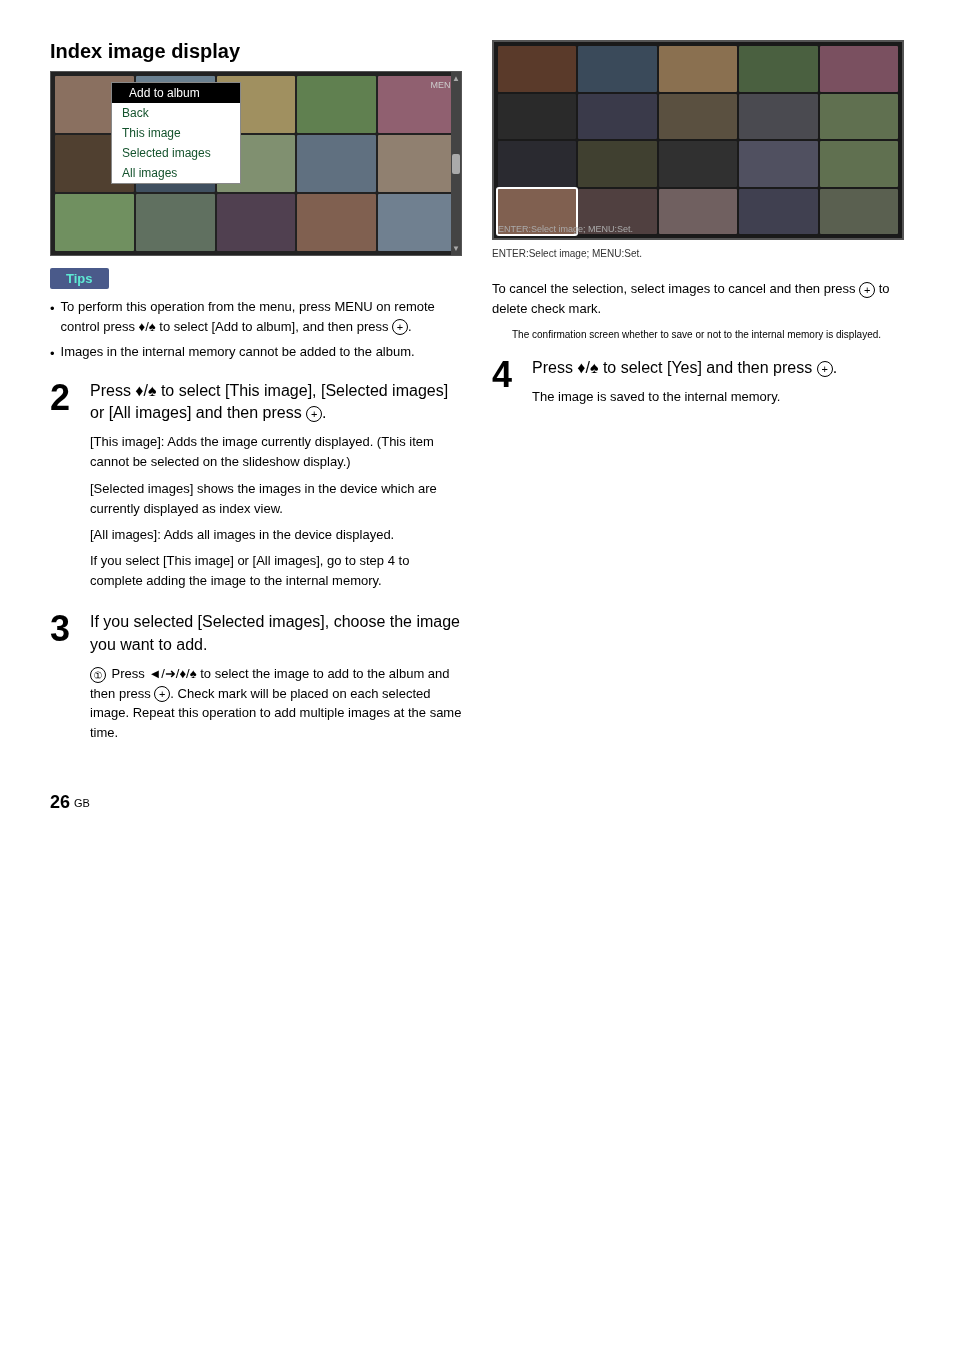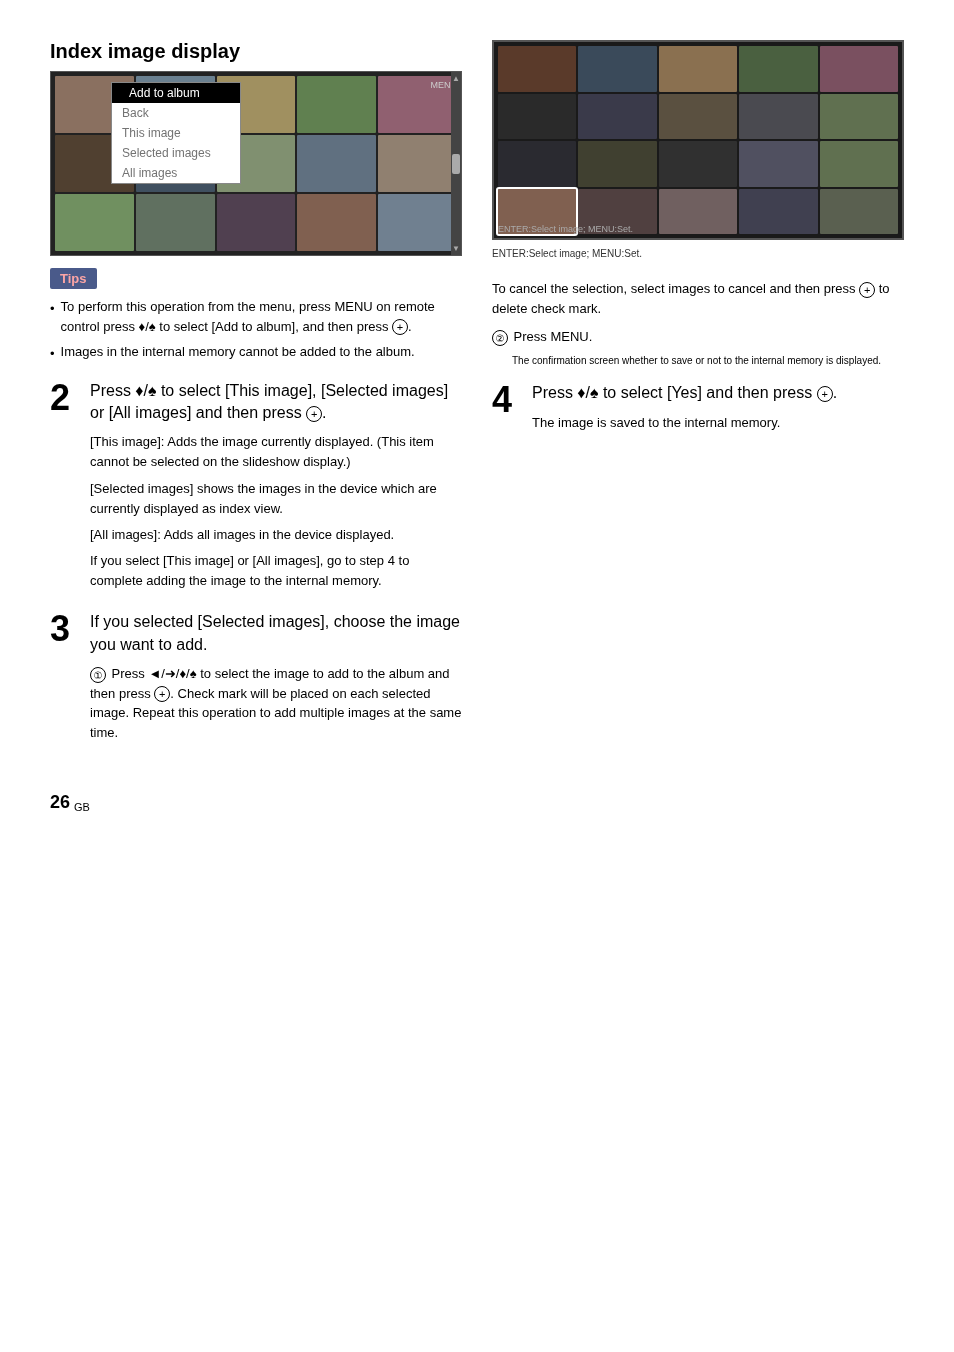--- a/index.html
+++ b/index.html
@@ -83,21 +83,21 @@
       background: #fff;
       border: 1px solid #888;
       z-index: 10;
       min-width: 130px;
     }
 
     .dropdown-item {
       padding: 3px 10px;
       font-size: 12px;
       cursor: pointer;
-      color: #737373;
+      color: #14532d;
     }
 
     .dropdown-item.selected {
       background: #000;
       color: #fff;
       padding-left: 17px;
     }
 
     
     .menu-label {
@@ -131,22 +131,22 @@
     .scroll-thumb {
       width: 8px;
       height: 20px;
       background: #aaa;
       border-radius: 2px;
     }
 
     
     .tips-box {
       background: #4a5a8a;
-      color: #fca5a5;
-      padding: 3px 10px;
+      color: #5eead4;
+      padding: 3px 16px;
       display: inline-block;
       font-size: 13px;
       font-weight: bold;
       margin-bottom: 8px;
       border-radius: 2px;
     }
 
     .tips-content {
       margin-bottom: 16px;
     }
@@ -298,21 +298,21 @@
       font-size: 11px;
       text-align: center;
       line-height: 14px;
       vertical-align: middle;
     }
 
     
     .page-footer {
       margin-top: 30px;
       display: flex;
-      align-items: flex-end;
+      align-items: center;
       gap: 4px;
     }
 
     .page-number {
       font-size: 18px;
       font-weight: bold;
     }
 
     .page-gb {
       font-size: 11px;
@@ -428,24 +428,20 @@
       </div>
       <div class="enter-label">ENTER:Select image; MENU:Set.</div>
     </div>
 
     <div class="right-image-caption">ENTER:Select image; MENU:Set.</div>
 
     <div class="right-steps">
       <p style="font-size:13px; line-height:1.55; margin-bottom:8px;">
         To cancel the selection, select images to cancel and then press <span class="btn-circle">+</span> to delete check mark.
       </p>
-      <div class="sub-step">
-        <span class="circle-num">②</span>
-        Press MENU.
-      </div>
       <p style="font-size:10px; line-height:1.55; margin-bottom:14px; margin-left:20px;">
         The confirmation screen whether to save or not to the internal memory  is displayed.
       </p>
 
       <div class="step">
         <div class="step-number">4</div>
         <div class="step-content">
           <div class="step-title">Press ♦/♠ to select [Yes] and then press <span class="btn-circle">+</span>.</div>
           <div class="step-body">
             <p>The image is saved to the internal memory.</p>

